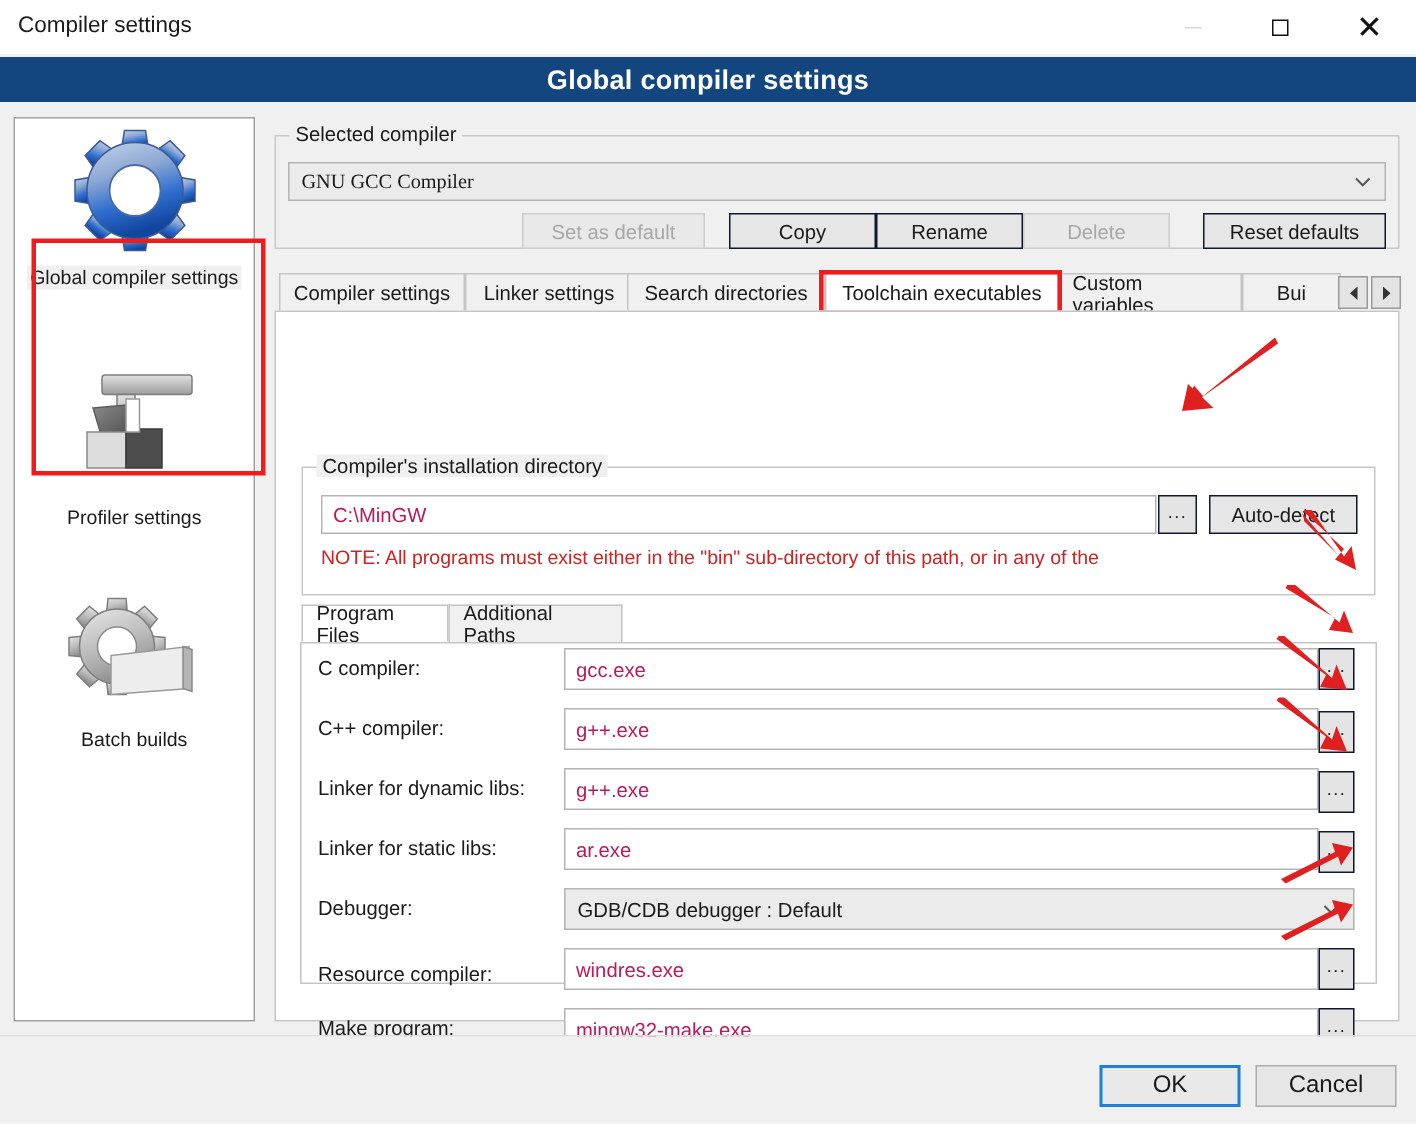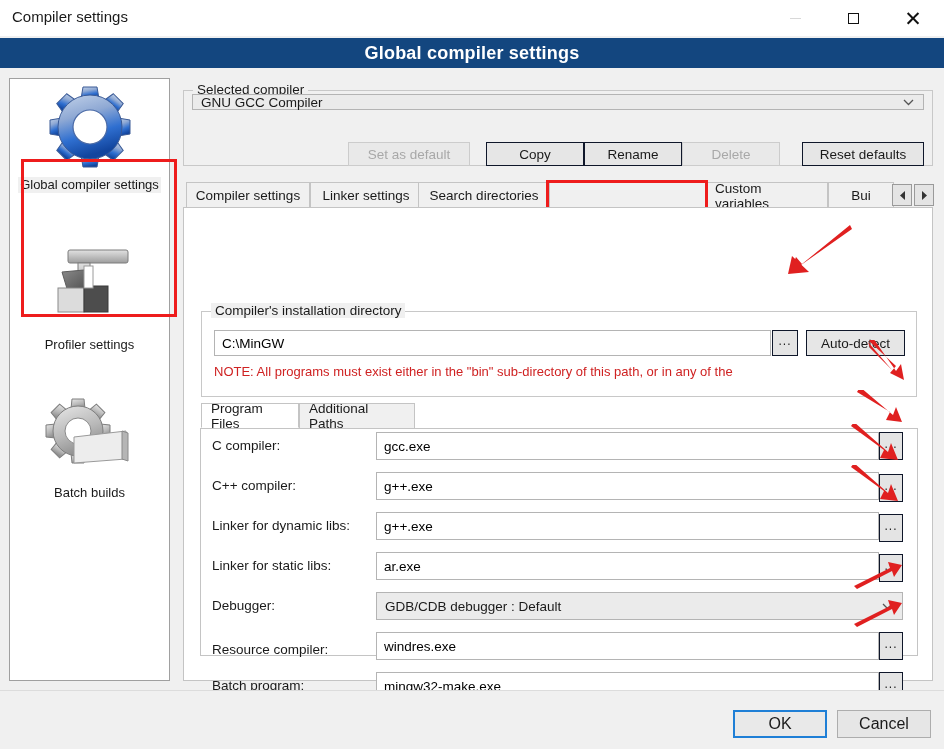--- a/index.html
+++ b/index.html
@@ -102,21 +102,21 @@
   .combo .chev {
     position: absolute; right: 9px; top: 50%; transform: translateY(-50%);
     width: 11px; height: 11px;
   }
   .chev svg { display:block; }
 
   .txt {
     position: absolute;
     background: #ffffff; border: 1px solid #b4b4b4;
     display: flex; align-items: center;
-    font-size: 13.5px; color: #000000;
+    font-size: 13.5px; color: #be185d;
     padding-left: 7px;
   }
 
   .btn {
     position: absolute;
     background: #e6e6e6; border: 1px solid #0f172a;
     display: flex; align-items: center; justify-content: center;
     font-size: 13.5px; color: #1a1a1a;
   }
   .btn.disabled { color: #a8a8a8; background: #e9e9e9; border-color: #cccccc; }
@@ -305,21 +305,21 @@
 
     <div class="side-sel"></div>
   </div>
 
   <div class="rightpanel">
 
     <div class="group grp-selected">
       <span class="group-legend">Selected compiler</span>
     </div>
 
-    <div class="combo" style="left:11px; top:16px; width:732px; height:16px;">
+    <div class="combo" style="left:11px; top:30px; width:732px; height:26px;font-family:Liberation Serif, serif;">
       <span>GNU GCC Compiler</span>
       <span class="chev">
         <svg width="11" height="11" viewBox="0 0 11 11">
             <path d="M1 3.5 L5.5 8 L10 3.5" fill="none" stroke="#555" stroke-width="1.3"></path>
           </svg>
       </span>
     </div>
 
     <div class="btn disabled" style="left:167px; top:64px; width:122px; height:24px;">
       <span>Set as default</span>
@@ -339,20 +339,23 @@
 
     <div class="tabstrip">
       <div class="tab" style="left:3px; width:124px;">
         <span>Compiler settings</span>
       </div>
       <div class="tab" style="left:127px; width:112px;">
         <span>Linker settings</span>
       </div>
       <div class="tab" style="left:235px; width:132px;">
         <span>Search directories</span>
+      </div>
+      <div class="tab active" style="left:367px; width:156px;">
+        <span>Toolchain executables</span>
       </div>
       <div class="tab" style="left:523px; width:122px;">
         <span>Custom variables</span>
       </div>
       <div class="tab" style="left:645px; width:66px;">
         <span>Bui</span>
       </div>
       <div class="navbtn" style="left:709px;">
         <svg width="7" height="9" viewBox="0 0 7 9">
             <path d="M6 0 L1 4.5 L6 9 Z" fill="#333"></path>
@@ -434,21 +437,21 @@
     </div>
 
     <div class="flabel" style="left:31px; top:564px;text-align:center;">Resource compiler:</div>
     <div class="txt" style="left:195px; top:554px; width:503px; height:28px;">
       <span>windres.exe</span>
     </div>
     <div class="btn dots" style="left:698px; top:554px; width:24px; height:28px;">
       <span>...</span>
     </div>
 
-    <div class="flabel" style="left:31px; top:600px;">Batch program:</div>
+    <div class="flabel" style="left:31px; top:600px;">Make program:</div>
     <div class="txt" style="left:195px; top:594px; width:503px; height:28px;">
       <span>mingw32-make.exe</span>
     </div>
     <div class="btn dots" style="left:698px; top:594px; width:24px; height:28px;">
       <span>...</span>
     </div>
 
   </div>
 
   <svg class="arrow" style="left:766px; top:222px; width:90px; height:56px;" viewBox="0 0 90 56">

